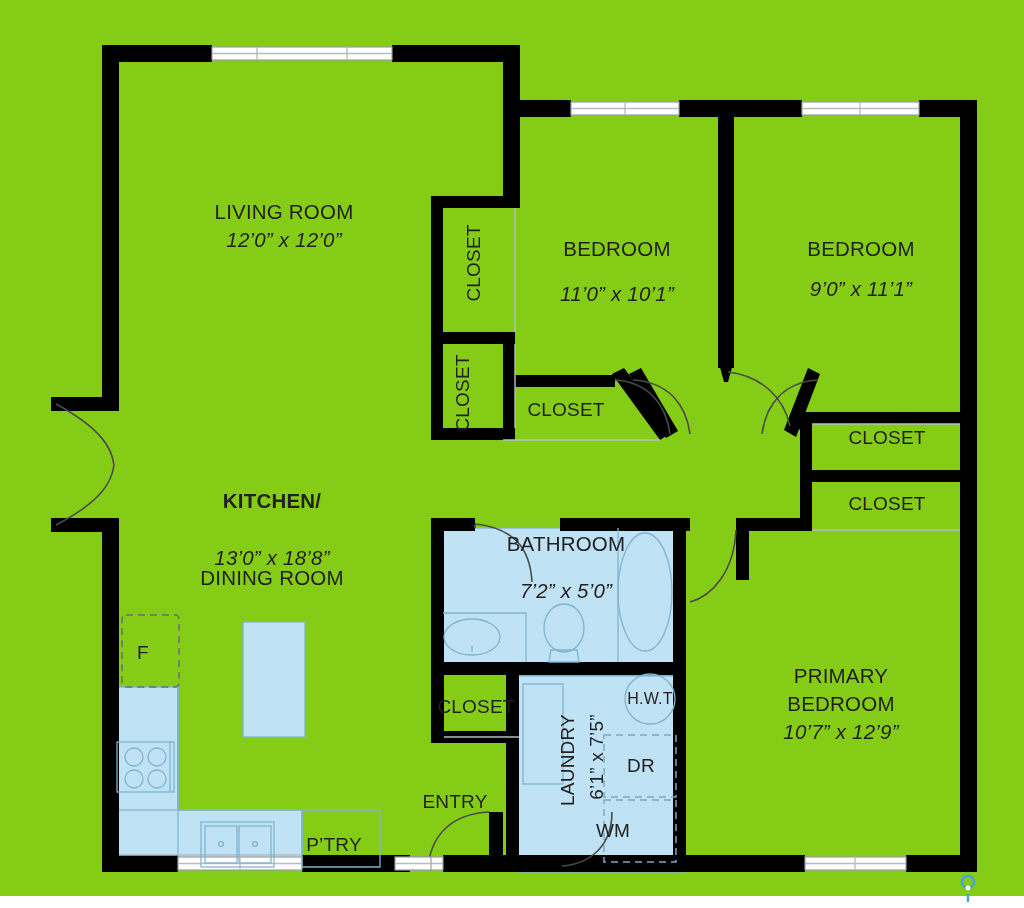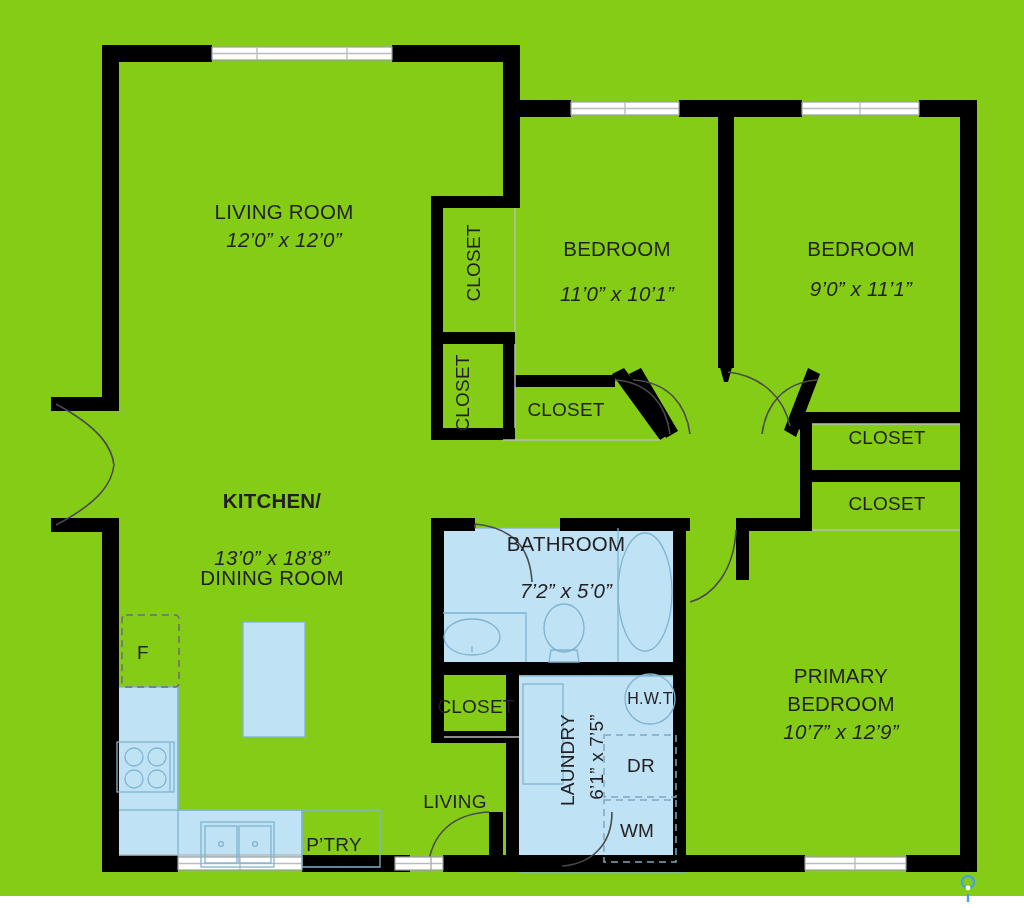--- a/index.html
+++ b/index.html
@@ -275,18 +275,18 @@
   <div class="lbl closet-lbl rot90" style="left:463px;top:393px;">CLOSET</div>
   <div class="lbl closet-lbl flat" style="left:566px;top:410px;">CLOSET</div>
   <div class="lbl closet-lbl flat" style="left:887px;top:438px;">CLOSET</div>
   <div class="lbl closet-lbl flat" style="left:887px;top:504px;">CLOSET</div>
   <div class="lbl closet-lbl flat" style="left:476px;top:707px;">CLOSET</div>
 
   <div class="lbl small-lbl rot90" style="left:568px;top:760px;">LAUNDRY</div>
   <div class="lbl small-lbl rot90" style="left:597px;top:757px;">6’1” x 7’5”</div>
   <div class="lbl tiny-lbl flat" style="left:650px;top:699px;">H.W.T</div>
   <div class="lbl small-lbl flat" style="left:641px;top:766px;">DR</div>
-  <div class="lbl small-lbl flat" style="left:637px;top:831px;">WM</div>
+  <div class="lbl small-lbl flat" style="left:613px;top:831px;">WM</div>
   <div class="lbl small-lbl flat" style="left:334px;top:845px;">P’TRY</div>
   <div class="lbl small-lbl flat" style="left:143px;top:653px;">F</div>
-  <div class="lbl small-lbl flat" style="left:455px;top:802px;">LIVING</div>
+  <div class="lbl small-lbl flat" style="left:455px;top:802px;">ENTRY</div>
 
 </div>
 
 </body></html>

